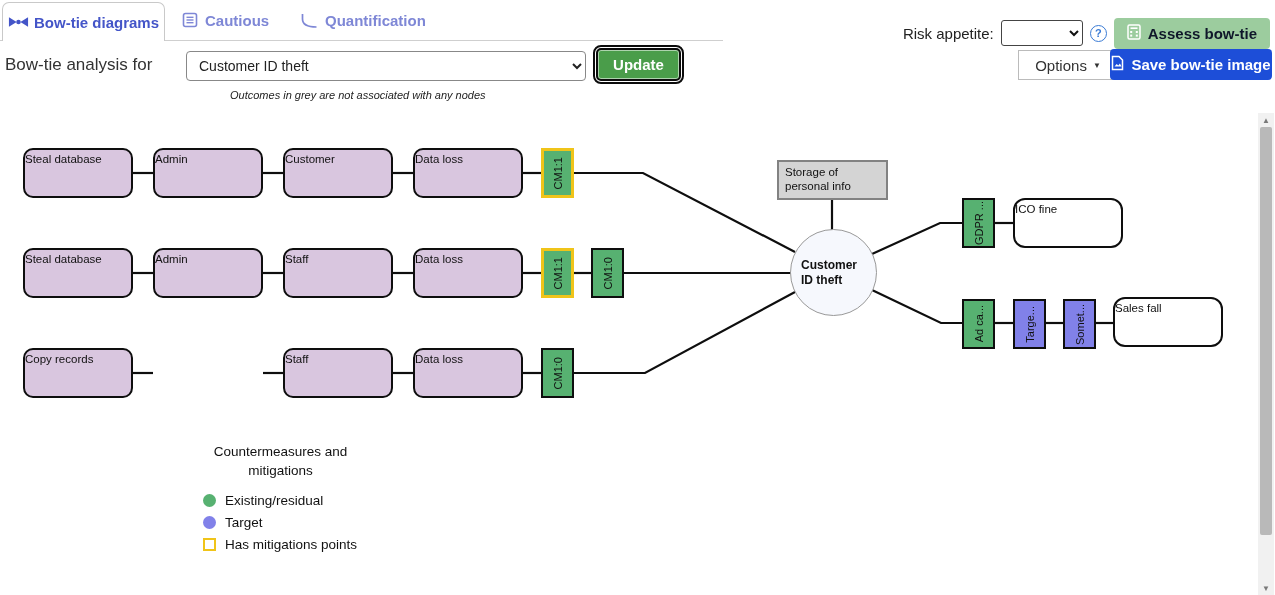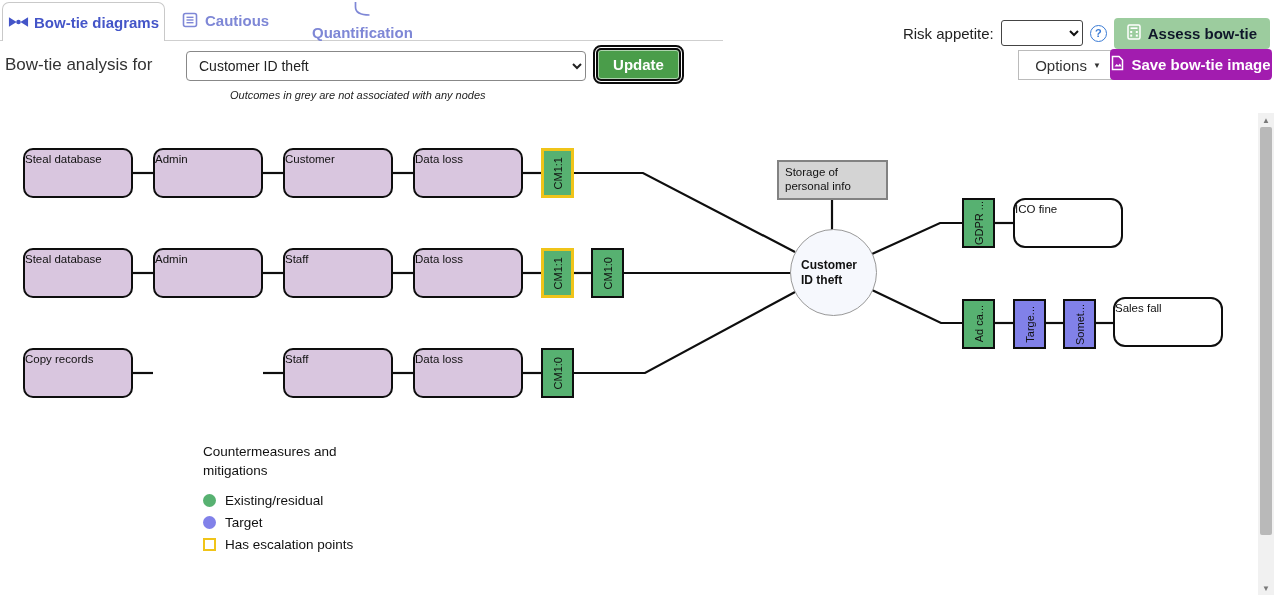--- a/index.html
+++ b/index.html
@@ -9,21 +9,21 @@
 
   
   .header-rule { position:absolute; left:0; top:40px; width:723px; height:1px; background:#cfcfcf; }
   .tab-active { position:absolute; left:2px; top:2px; width:163px; height:39px; background:#fff;
                 border:1px solid #c9c9c9; border-bottom:none; border-radius:7px 7px 0 0; z-index:3;
                 display:flex; align-items:center; justify-content:center; gap:5px;
                 color:#4455c8; font-size:15px; font-weight:bold; cursor:pointer; }
   .tab-plain  { position:absolute; top:0; height:40px; display:flex; align-items:center; gap:7px;
                 color:#7e87d6; font-size:15px; font-weight:bold; cursor:pointer; }
   #tab-outcomes { left:182px; }
-  #tab-quant    { left:312px;flex-direction:column; }
+  #tab-quant    { left:300px; }
   .tab-plain .ticon svg, .tab-active .ticon svg { display:block; }
 
   .hdr-right { position:absolute; right:5px; top:17px; height:32px; display:flex; align-items:center; gap:7px; }
   .risk-label { font-size:15px; color:#222; }
   select.risk { font-size:14px; color:#111; border:1px solid #444; border-radius:3px;
                 height:24px; padding:12px 2px; background:#fff; }
   .help-badge { width:17px; height:17px; border:1.5px solid #3a7bd5; border-radius:50%;
                 color:#3a7bd5; font-size:11px; font-weight:bold; display:flex;
                 align-items:center; justify-content:center; cursor:pointer; }
   .btn-assess { background:#9ccc9e; color:#0f172a; font-weight:bold; font-size:15px; border:none;
@@ -37,21 +37,21 @@
                     padding:0 8px; background:#fff; }
   .btn-update { position:absolute; left:596px; top:48px; width:85px; height:33px;
                 background:#4a9d4a; color:#fff; font-weight:bold; font-size:15px;
                 border:2px solid #0c0c0c; border-radius:5px; outline:2px solid #0c0c0c;
                 outline-offset:1px; box-shadow:inset 0 0 0 1px rgba(255,255,255,.55); cursor:pointer; }
   .tb-note { position:absolute; left:230px; top:89px; font-size:11px; font-style:italic; color:#222; }
   .btn-options { position:absolute; left:1018px; top:50px; width:100px; height:30px; background:#fff;
                  border:1px solid #bbb; border-radius:0; font-size:15px; color:#333;
                  display:flex; align-items:center; justify-content:center; gap:6px; cursor:pointer; }
   .btn-options .caret { font-size:8px; color:#333; }
-  .btn-save { position:absolute; left:1110px; top:49px; width:162px; height:31px; background:#a21caf;
+  .btn-save { position:absolute; left:1110px; top:49px; width:162px; height:31px; background:#1d4ed8;
               color:#fff; font-weight:bold; font-size:15px; border:none; border-radius:4px;
               display:flex; align-items:center; justify-content:center; gap:7px; cursor:pointer; }
 
   
   #wires { position:absolute; left:0; top:0; width:1275px; height:595px; z-index:1; pointer-events:none; }
   .node { position:absolute; z-index:2; font-size:11.5px; color:#111; text-align:left; }
   .threat { width:110px; height:50px; background:#d9c6df; border:2px solid #0e0e0e;
             border-radius:10px; padding-top:3px; cursor:pointer; }
   .hazard { left:777px; top:160px; width:111px; height:40px; background:#d4d4d4;
             border:2px solid #828282; display:flex; align-items:center; justify-content:center;
@@ -63,21 +63,21 @@
   .outcome { width:110px; height:50px; background:#fff; border:2px solid #0e0e0e;
              border-radius:12px; padding-top:3px; cursor:pointer; }
   .cm { width:33px; height:50px; display:flex; align-items:center; justify-content:center; cursor:pointer; }
   .cm-existing { background:#57b171; }
   .cm-target   { background:#8181e9; }
   .cm-black  { border:2px solid #0e0e0e; }
   .cm-escal  { border:3px solid #f0c419; }
   .vtext { writing-mode:vertical-rl; transform:rotate(180deg); font-size:11px; color:#111; white-space:nowrap; }
 
   
-  .legend { position:absolute; left:203px; top:443px; z-index:2; }
+  .legend { position:absolute; left:203px; top:443px; z-index:2;text-align:center; }
   .legend-title { width:155px; font-size:13.5px; color:#111; line-height:1.4; margin-bottom:12px; }
   .legend-row { display:flex; align-items:center; gap:9px; margin-bottom:7px; font-size:13.5px; color:#111; }
   .sw { width:13px; height:13px; flex:0 0 13px; }
   .sw-green  { background:#57b171; border-radius:50%; }
   .sw-purple { background:#8181e9; border-radius:50%; }
   .sw-yellow { background:#fff; border:2.5px solid #f0c419; }
 
   
   .scrollbar { position:absolute; left:1258px; top:113px; width:16px; height:482px;
                background:#f1f1f1; z-index:4; display:flex; flex-direction:column; align-items:center; }
@@ -250,21 +250,21 @@
     <div class="legend-row">
       <span class="sw sw-green"></span>
       <span>Existing/residual</span>
     </div>
     <div class="legend-row">
       <span class="sw sw-purple"></span>
       <span>Target</span>
     </div>
     <div class="legend-row">
       <span class="sw sw-yellow"></span>
-      <span>Has escalation points</span>
+      <span>Has mitigations points</span>
     </div>
   </div>
 
   <div class="scrollbar">
     <div class="sb-arrow">▲</div>
     <div class="sb-thumb"></div>
     <div class="sb-spacer"></div>
     <div class="sb-arrow">▼</div>
   </div>
 

